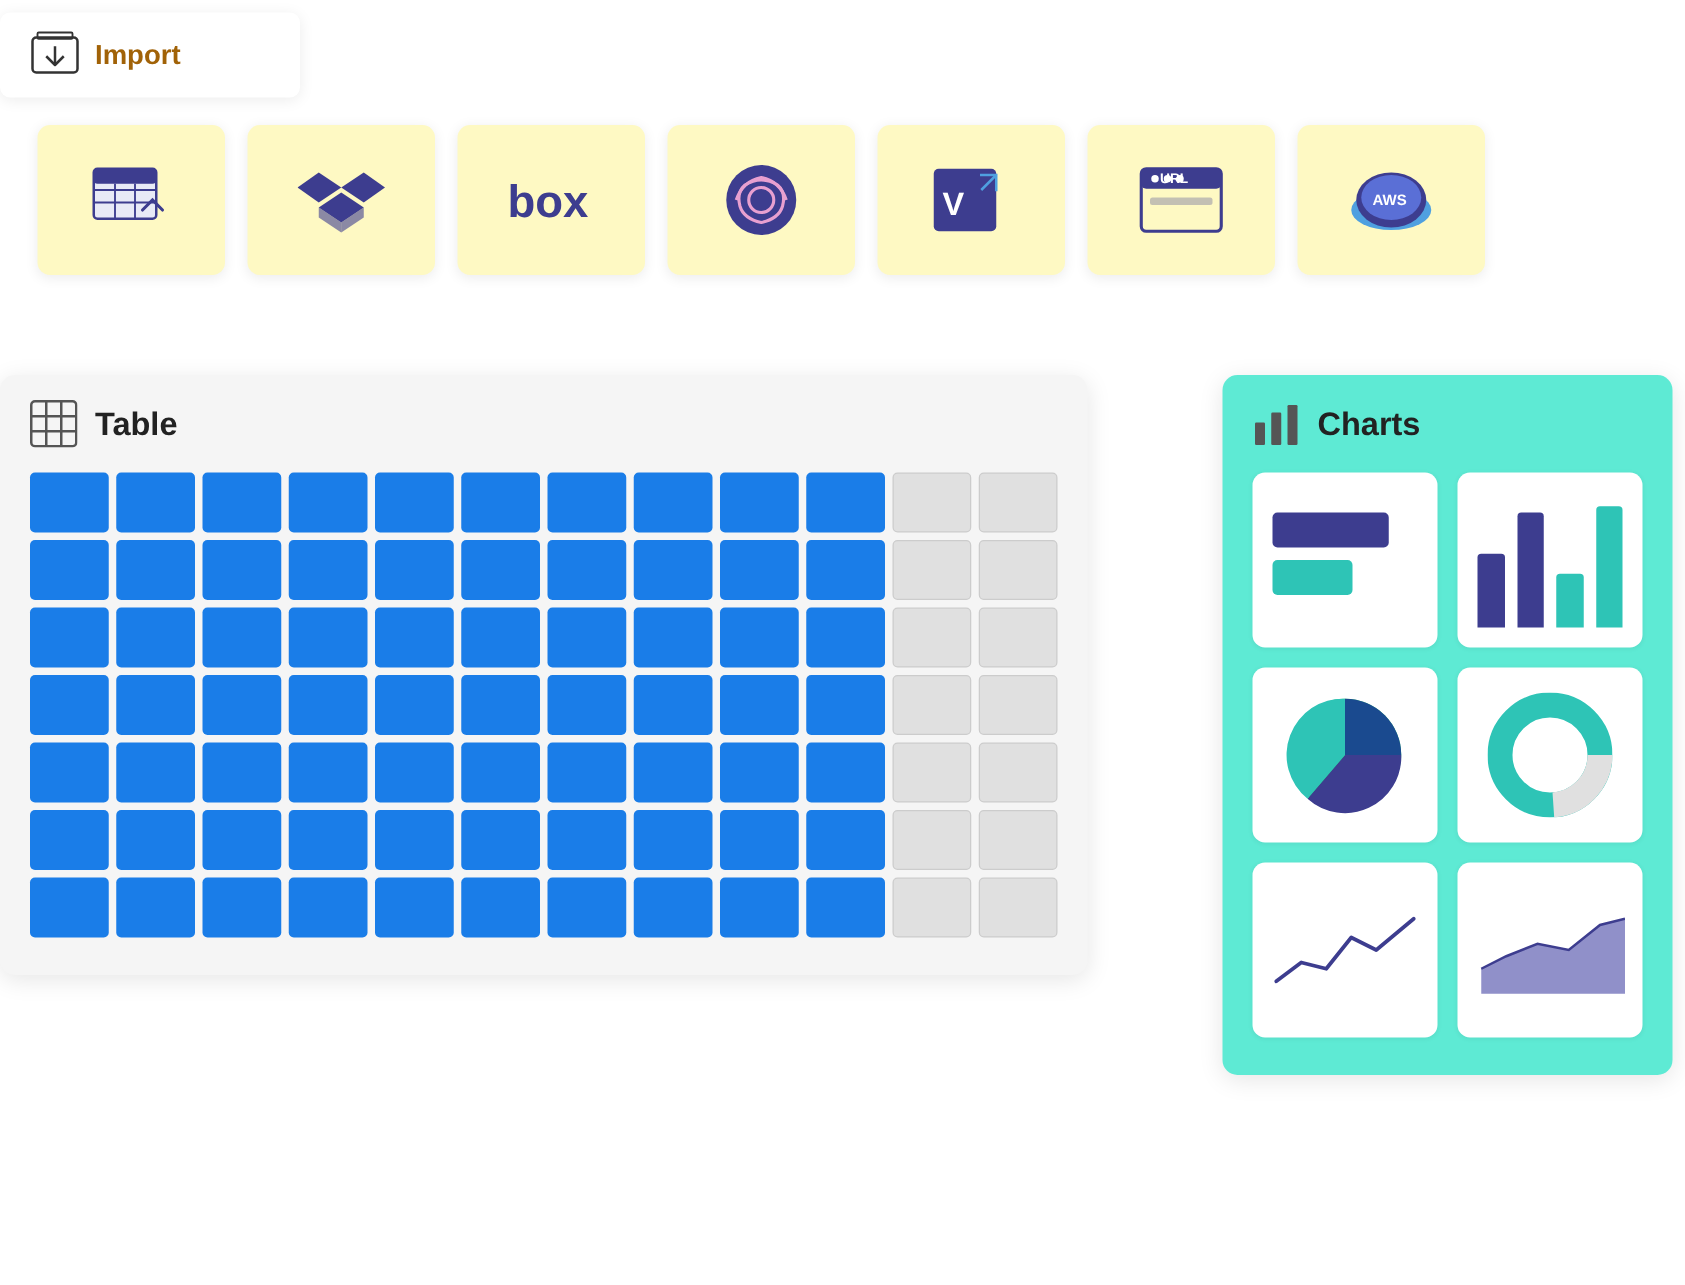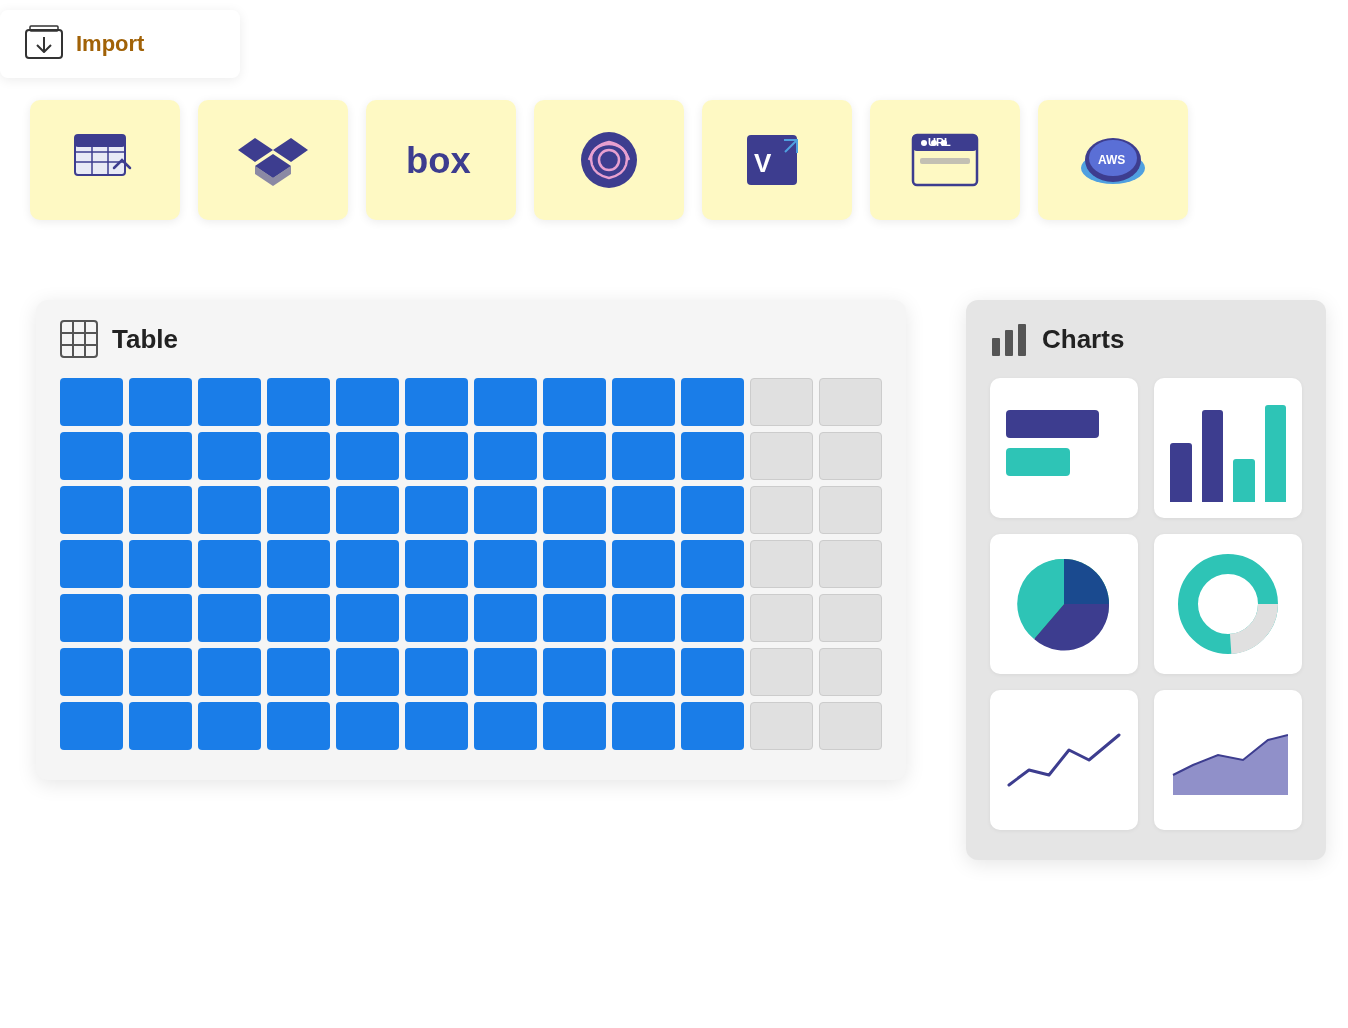--- a/index.html
+++ b/index.html
@@ -65,21 +65,20 @@
     
     .table-card {
       position: absolute;
       top: 300px;
       left: 0;
       width: 870px;
       background: #f5f5f5;
       border-radius: 12px;
       box-shadow: 0 4px 20px rgba(0,0,0,0.1);
       padding: 20px 24px 30px 24px;
-      margin-left: 36px;
     }
     .card-header {
       display: flex;
       align-items: center;
       margin-bottom: 20px;
     }
     .card-header-icon {
       width: 38px;
       height: 38px;
       margin-right: 14px;
@@ -105,23 +104,23 @@
     }
     .cell.empty {
       background: #e0e0e0;
       border: 1px solid #ccc;
     }
 
     
     .charts-card {
       position: absolute;
       top: 300px;
-      right: 22px;
+      right: 10px;
       width: 360px;
-      background: #e5e5e5;
+      background: #5eead4;
       border-radius: 12px;
       box-shadow: 0 4px 20px rgba(0,0,0,0.1);
       padding: 20px 24px 30px 24px;
     }
 
     .charts-grid {
       display: grid;
       grid-template-columns: 1fr 1fr;
       gap: 16px;
     }

